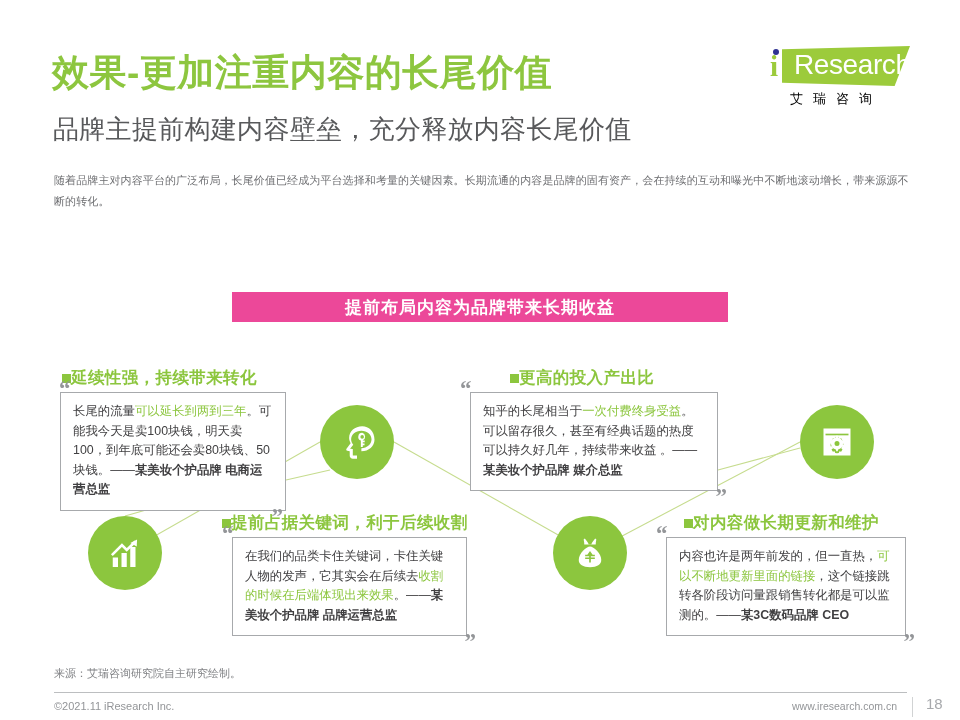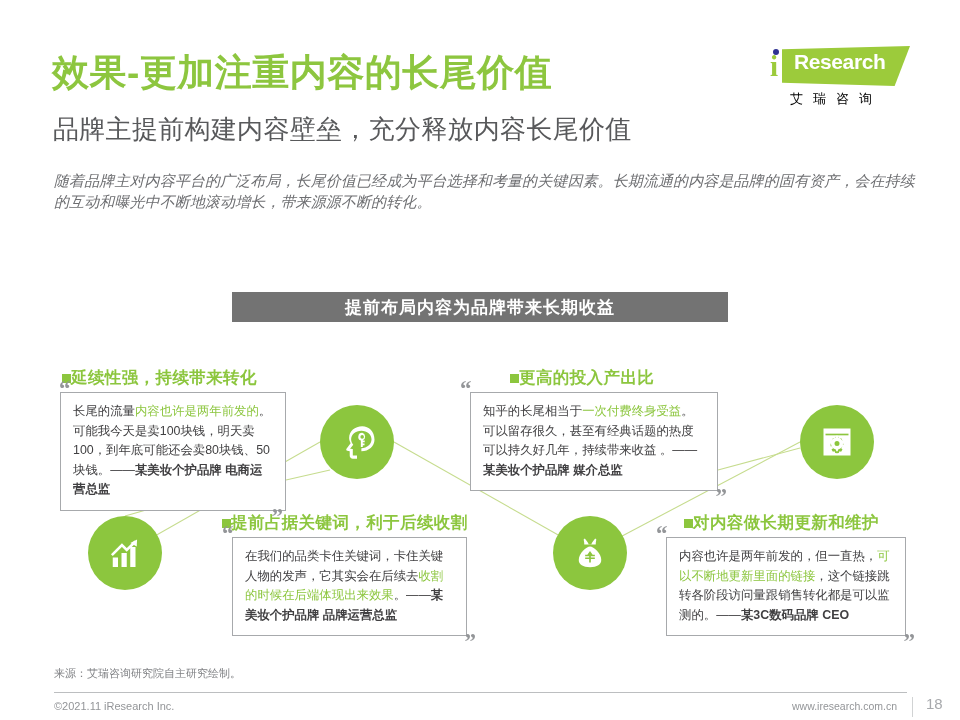--- a/index.html
+++ b/index.html
@@ -17,23 +17,22 @@
     font-size: 37px; font-weight: 700; color: #8DC63F;
     letter-spacing: .5px; white-space: nowrap;
   }
   .subtitle {
     position: absolute; left: 53px; top: 112px;
     font-size: 26px; font-weight: 400; color: #58595B;
     letter-spacing: .3px; white-space: nowrap;
   }
   .lead {
     position: absolute; left: 54px; top: 170px; width: 862px;
-    font-size: 15px; line-height: 21px; color: #6D6E71;
+    font-size: 11px; line-height: 21px; color: #6D6E71;
     letter-spacing: .1px;
-    font-style: italic;
   }
 
   
   .logo { position: absolute; right: 44px; top: 44px; width: 160px; height: 70px; }
   .logo-mark { position: relative; width: 160px; height: 46px; }
   .logo-para {
     position: absolute; left: 26px; top: 2px; width: 128px; height: 40px;
     background: #9CCB3B;
     clip-path: polygon(0% 8%, 100% 0%, 88% 100%, 0% 92%);
   }
@@ -41,32 +40,32 @@
     position: absolute; left: 14px; top: 8px;
     font-size: 29px; font-weight: 700; color: #9CCB3B;
     font-family: "Liberation Serif", serif; line-height: 1;
   }
   .logo-i-dot {
     position: absolute; left: 17px; top: 5px;
     width: 6px; height: 6px; border-radius: 50%; background: #2E3192;
   }
   .logo-word {
     position: absolute; left: 38px; top: 7px;
-    font-size: 21px; font-weight: 700; color: #ffffff;
+    font-size: 28px; font-weight: 400; color: #ffffff;
     letter-spacing: -.4px; line-height: 1;
   }
   .logo-cn {
     position: absolute; left: 34px; top: 46px;
     font-size: 13px; color: #000000; letter-spacing: 10px;
   }
 
   
   .banner {
     position: absolute; left: 232px; top: 292px;
-    width: 496px; height: 30px; background: #737373;
+    width: 496px; height: 30px; background: #ec4899;
     display: flex; align-items: center; justify-content: center;
   }
   .banner-text {
     font-size: 17px; font-weight: 700; color: #ffffff; letter-spacing: 1px;
   }
 
   
   .links { position: absolute; left: 0; top: 0; width: 960px; height: 720px; pointer-events: none; }
 
   
@@ -207,21 +206,21 @@
     </svg>
   </div>
 
   <div class="head h1">
     <span class="sq"></span>
     <span>延续性强，持续带来转化</span>
   </div>
   <div class="qbox qb1">
     <span class="q-open" style="left:-2px; top:-16px;">“</span>
     <div class="qtext">
-      <span>长尾的流量</span><span class="hl">内容也许是两年前发的</span><span>。可能我今天是卖100块钱，明天卖100，到年底可能还会卖80块钱、50块钱。——</span><span class="src">某美妆个护品牌  电商运营总监</span>
+      <span>长尾的流量</span><span class="hl">可以延长到两到三年</span><span>。可能我今天是卖100块钱，明天卖100，到年底可能还会卖80块钱、50块钱。——</span><span class="src">某美妆个护品牌  电商运营总监</span>
     </div>
     <span class="q-close" style="right:2px; bottom:-18px;">”</span>
   </div>
 
   <div class="head h2">
     <span class="sq"></span>
     <span>更高的投入产出比</span>
   </div>
   <div class="qbox qb2">
     <span class="q-open" style="left:-11px; top:-16px;">“</span>

